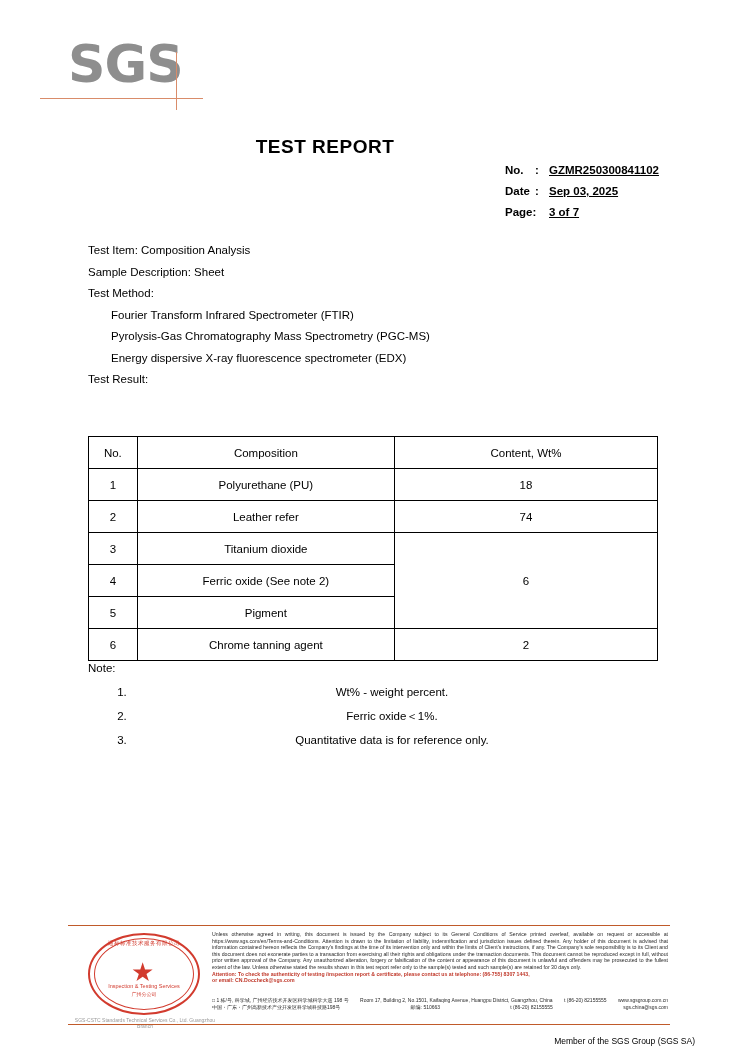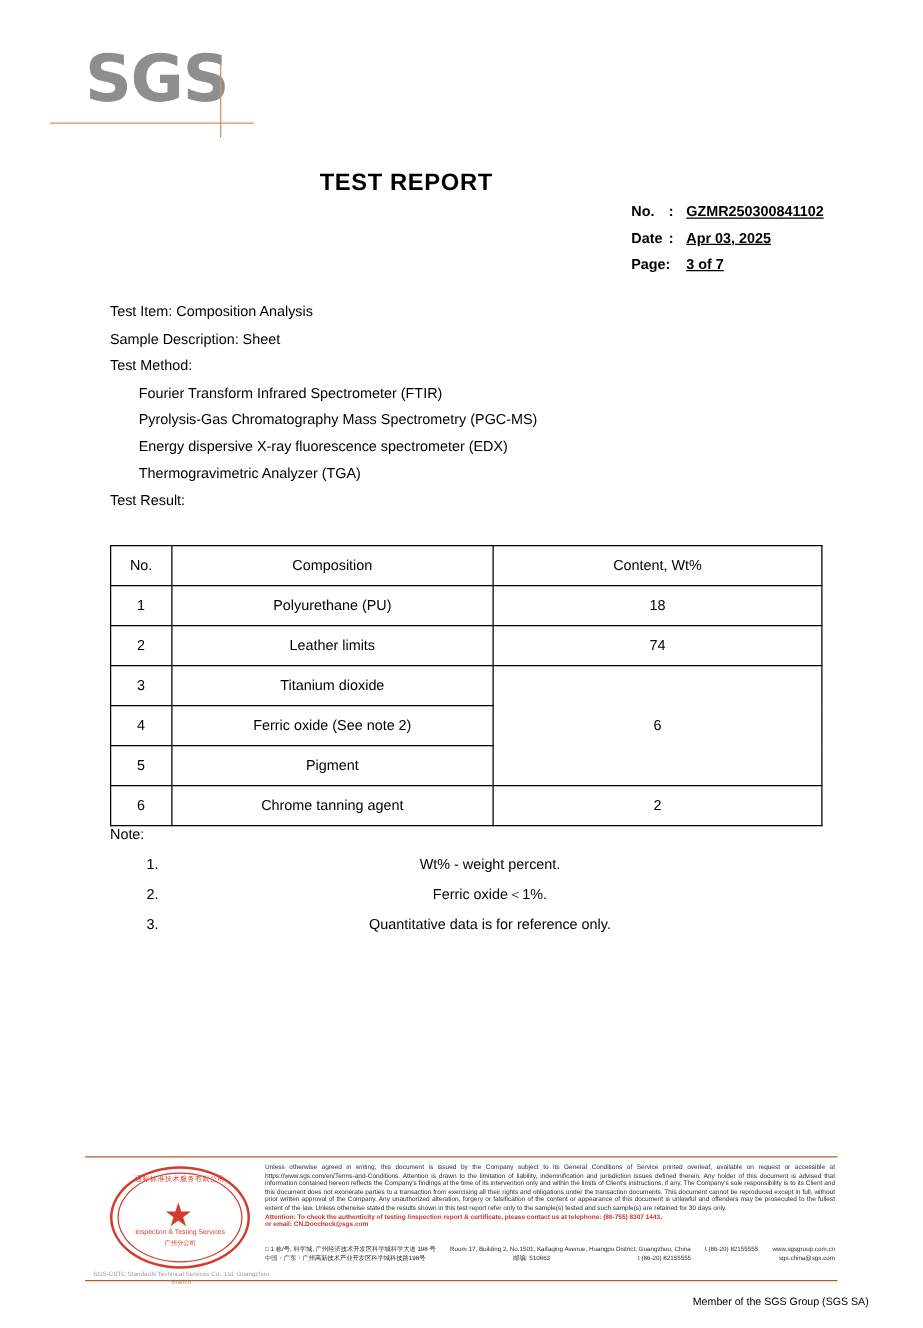--- a/index.html
+++ b/index.html
@@ -296,55 +296,54 @@
 
   <div class="meta">
     <div class="meta-row">
       <span class="meta-label">No.</span>
       <span class="meta-colon">:</span>
       <span class="meta-value">GZMR250300841102</span>
     </div>
     <div class="meta-row">
       <span class="meta-label">Date</span>
       <span class="meta-colon">:</span>
-      <span class="meta-value">Apr 03, 2025</span>
+      <span class="meta-value">Sep 03, 2025</span>
     </div>
     <div class="meta-row">
       <span class="meta-label">Page:</span>
       <span class="meta-colon"></span>
       <span class="meta-value">3 of  7</span>
     </div>
   </div>
 
   <div class="body-text">
     <div>Test Item: Composition Analysis</div>
     <div>Sample Description: Sheet</div>
     <div>Test Method:</div>
     <div class="indent-1">Fourier Transform Infrared Spectrometer (FTIR)</div>
     <div class="indent-1">Pyrolysis-Gas Chromatography Mass Spectrometry (PGC-MS)</div>
     <div class="indent-1">Energy dispersive X-ray fluorescence spectrometer (EDX)</div>
-    <div class="indent-1">Thermogravimetric Analyzer (TGA)</div>
     <div>Test Result:</div>
   </div>
 
   <table class="result-table">
     <tbody>
       <tr>
         <th class="col-no">No.</th>
         <th class="col-comp">Composition</th>
         <th class="col-content">Content, Wt%</th>
       </tr>
       <tr>
         <td>1</td>
         <td>Polyurethane (PU)</td>
         <td>18</td>
       </tr>
       <tr>
         <td>2</td>
-        <td>Leather limits</td>
+        <td>Leather refer</td>
         <td>74</td>
       </tr>
       <tr>
         <td>3</td>
         <td>Titanium dioxide</td>
         <td rowspan="3">6</td>
       </tr>
       <tr>
         <td>4</td>
         <td>Ferric oxide (See note 2)</td>

